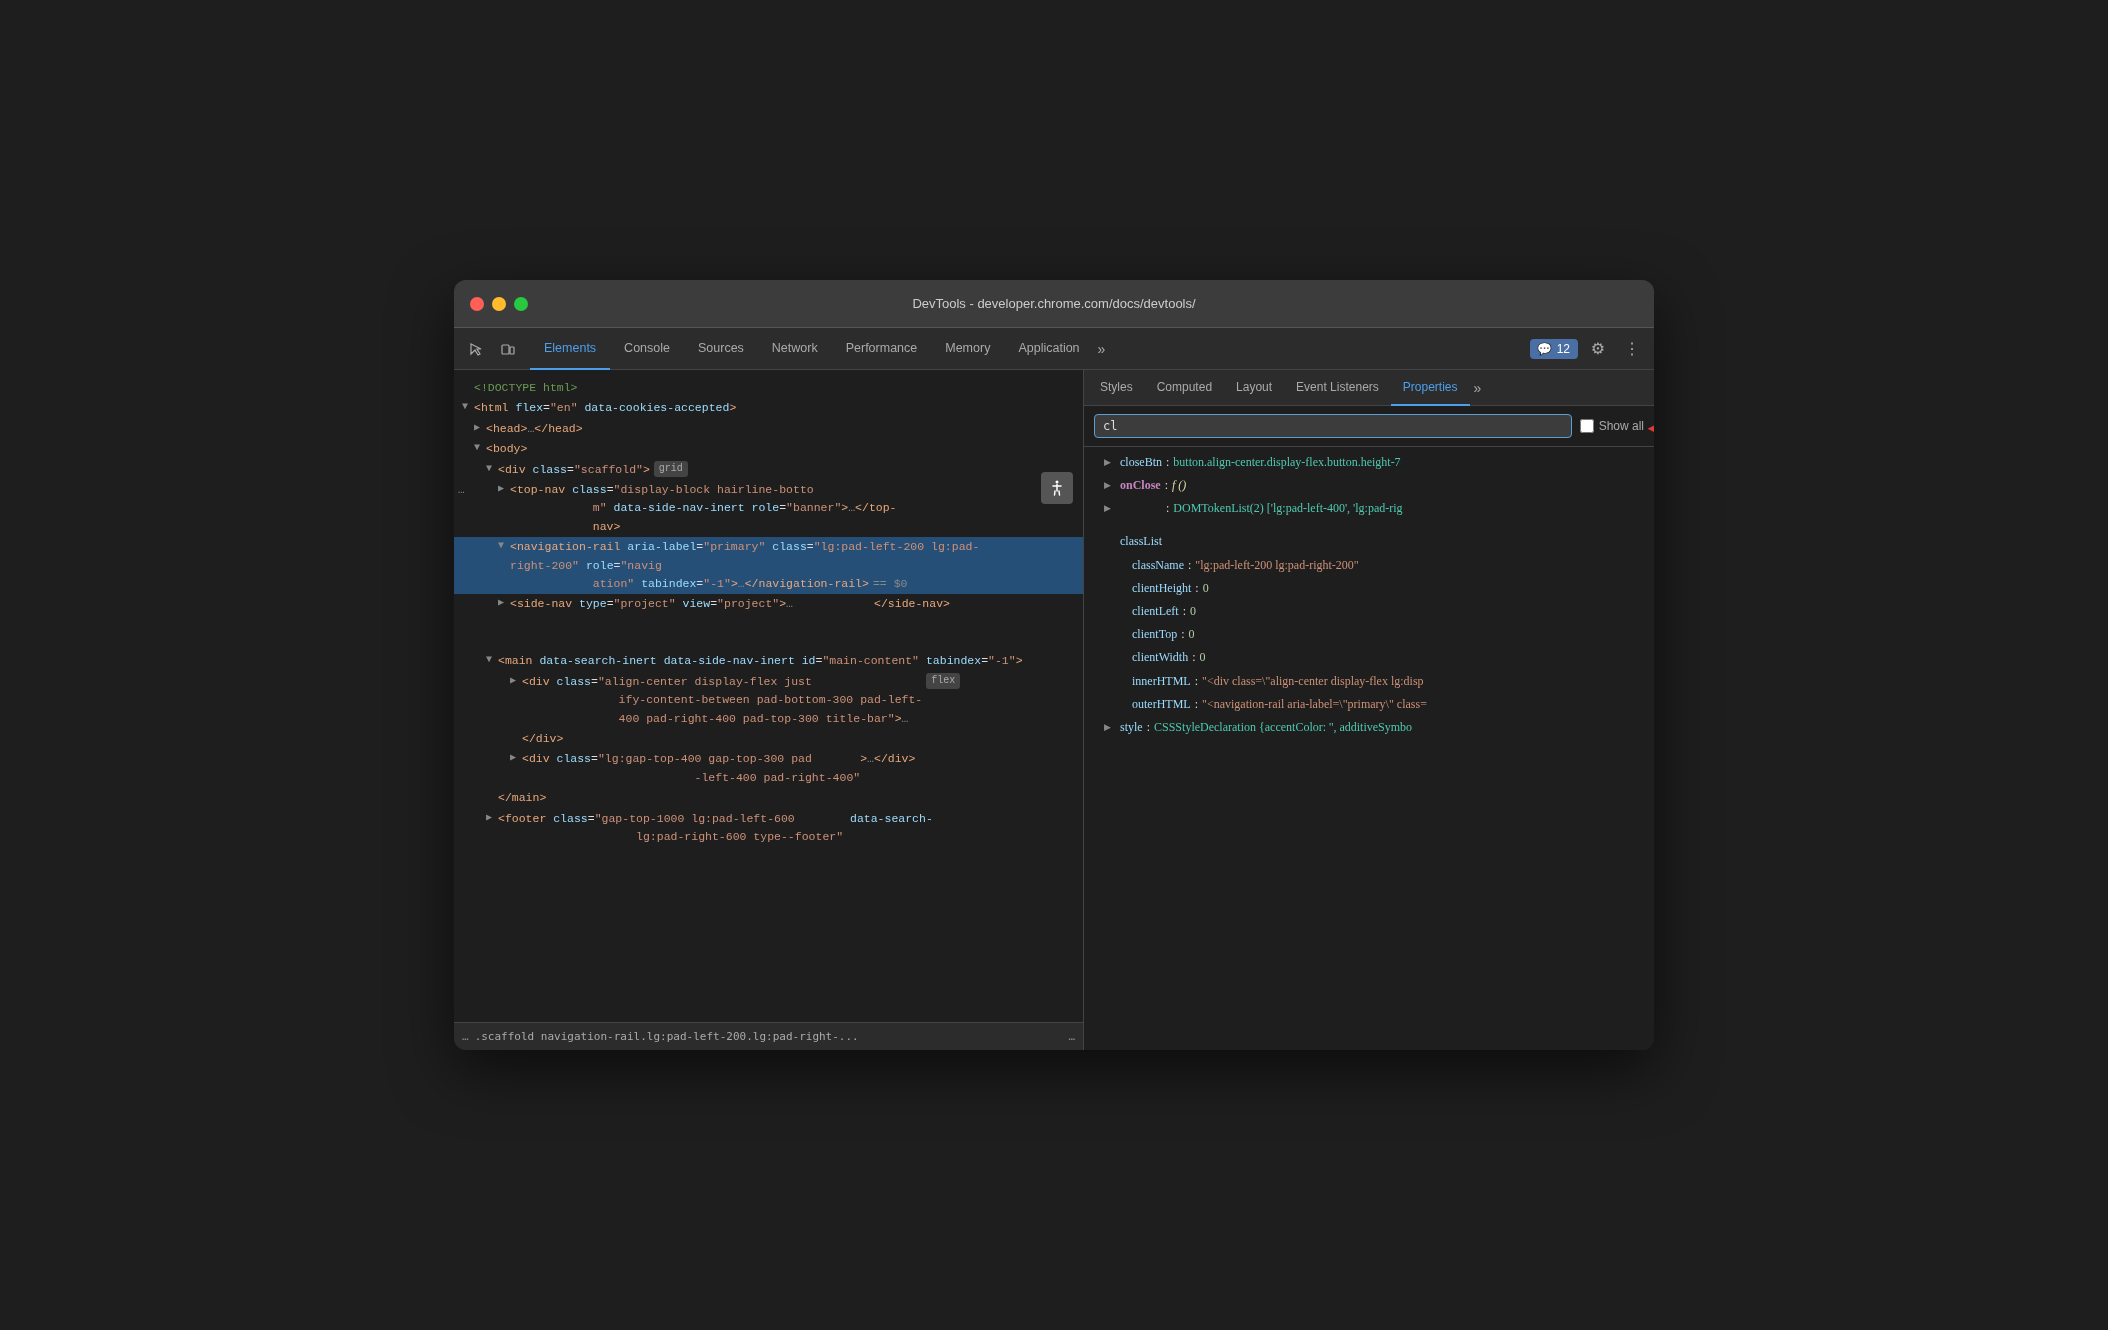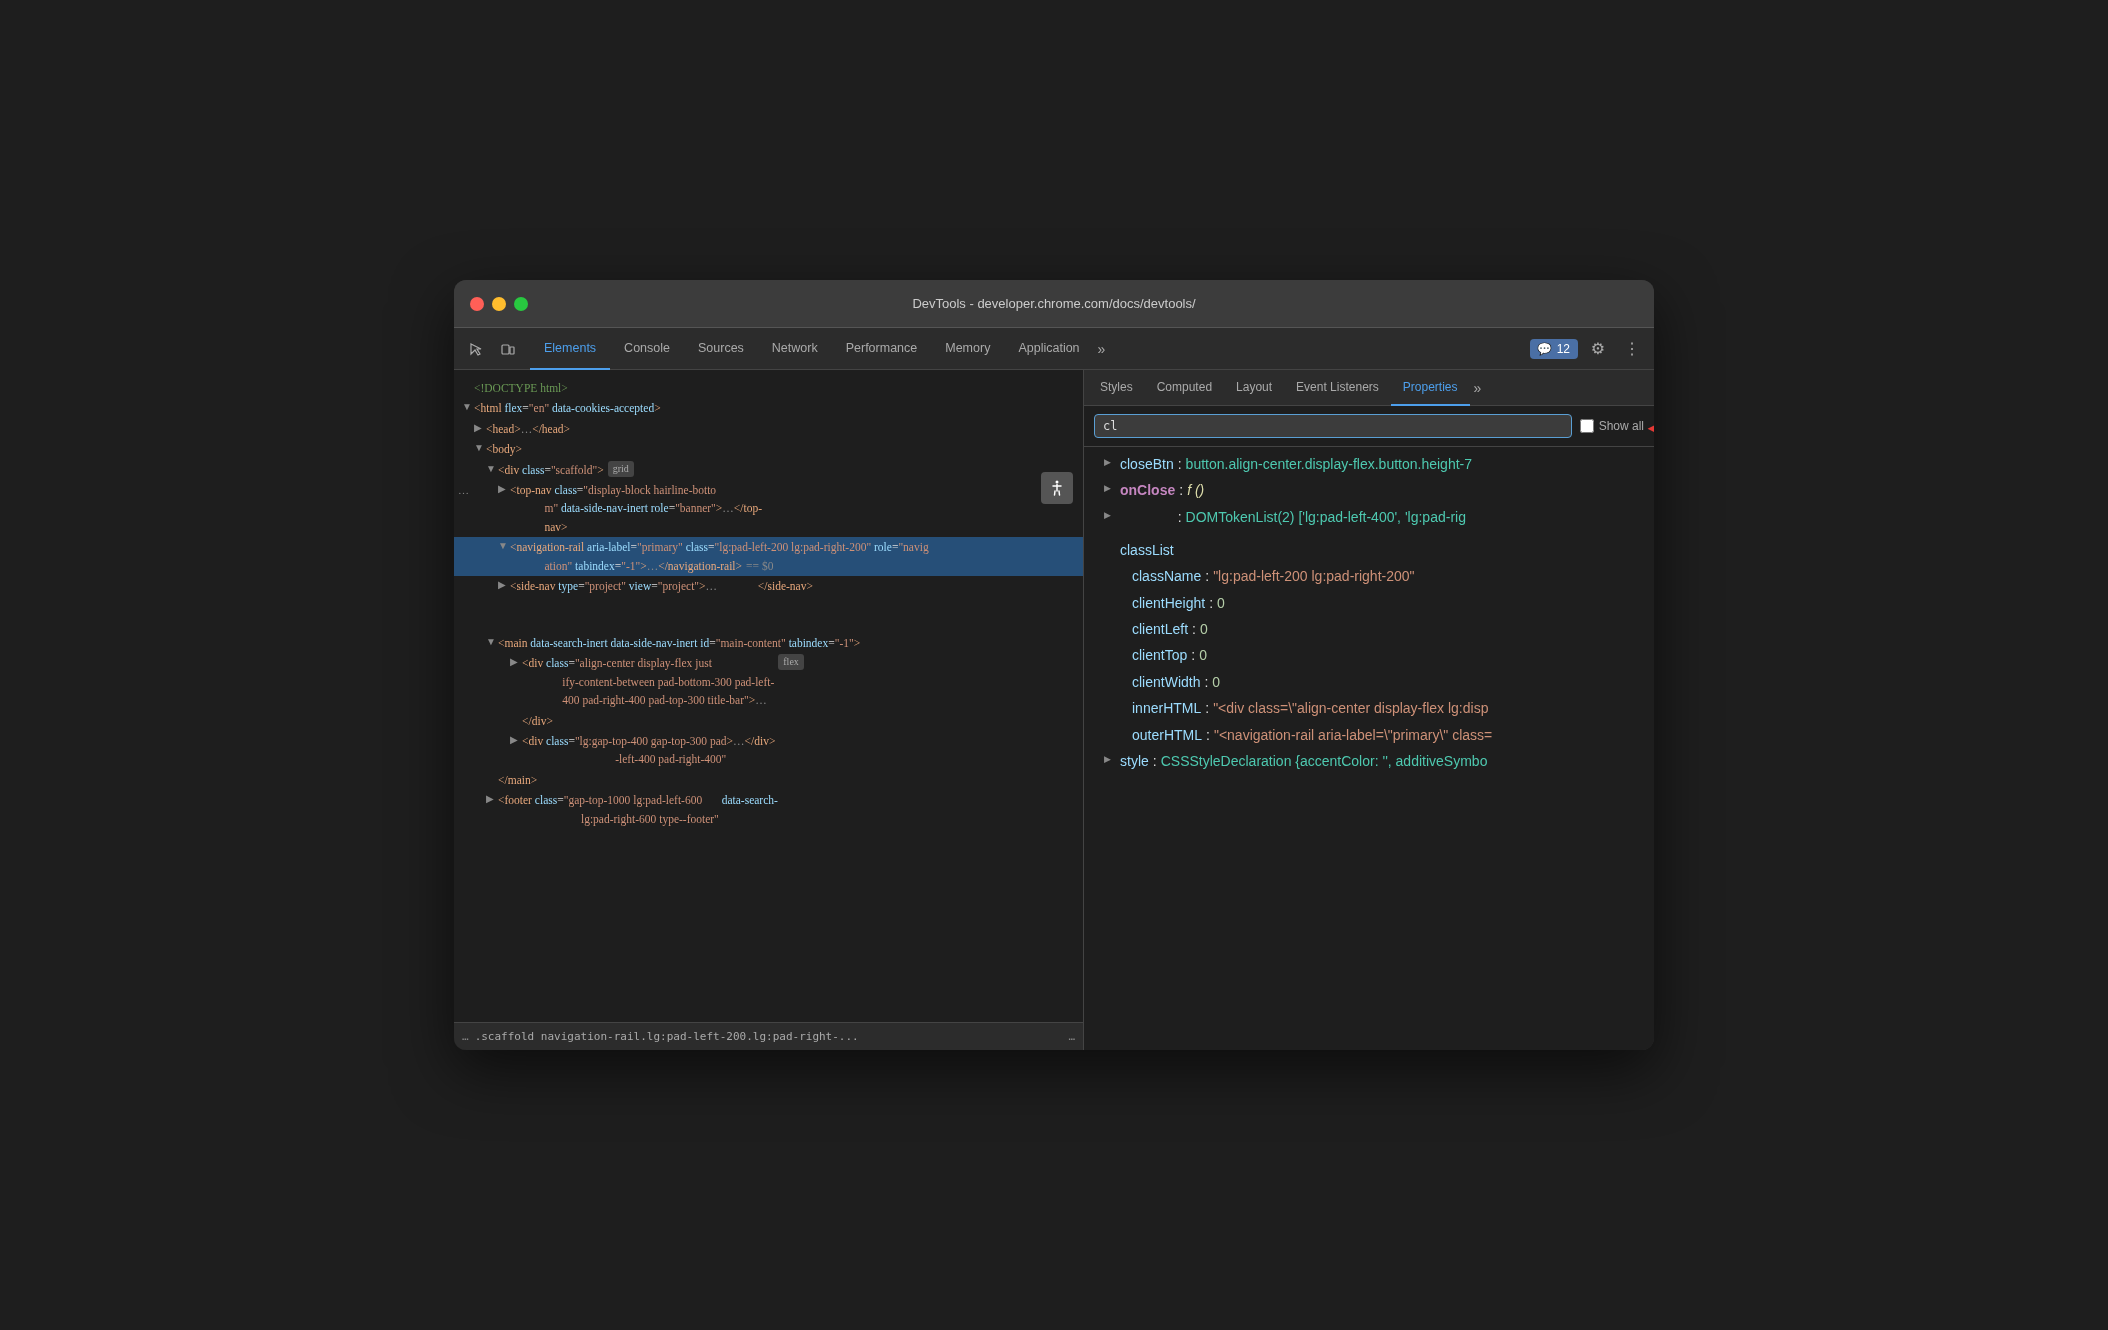--- a/index.html
+++ b/index.html
@@ -117,21 +117,21 @@
       background: #1e1e1e;
       border-right: 1px solid #444;
       display: flex;
       flex-direction: column;
       overflow: hidden;
     }
     .elements-tree {
       flex: 1;
       padding: 8px 0;
       overflow: auto;
-      font-family: Liberation Serif, serif;
+      font-family: Liberation Mono, monospace;
       font-size: 11.5px;
       line-height: 1.6;
       color: #ddd;
     }
     .tree-line {
       padding: 1px 8px 1px 8px;
       white-space: pre;
       cursor: pointer;
       display: flex;
       align-items: flex-start;
@@ -247,22 +247,22 @@
     .checkbox {
       width: 14px;
       height: 14px;
       border: 1px solid #666;
       border-radius: 2px;
       background: transparent;
       cursor: pointer;
     }
     
     .props-list {
-      font-family: Liberation Sans, sans-serif;
-      font-size: 14px;
+      font-family: Liberation Serif, serif;
+      font-size: 12px;
       padding: 4px 0;
     }
     .prop-row {
       padding: 2px 12px 2px 20px;
       display: flex;
       align-items: flex-start;
       gap: 4px;
       line-height: 1.6;
     }
     .prop-triangle {

